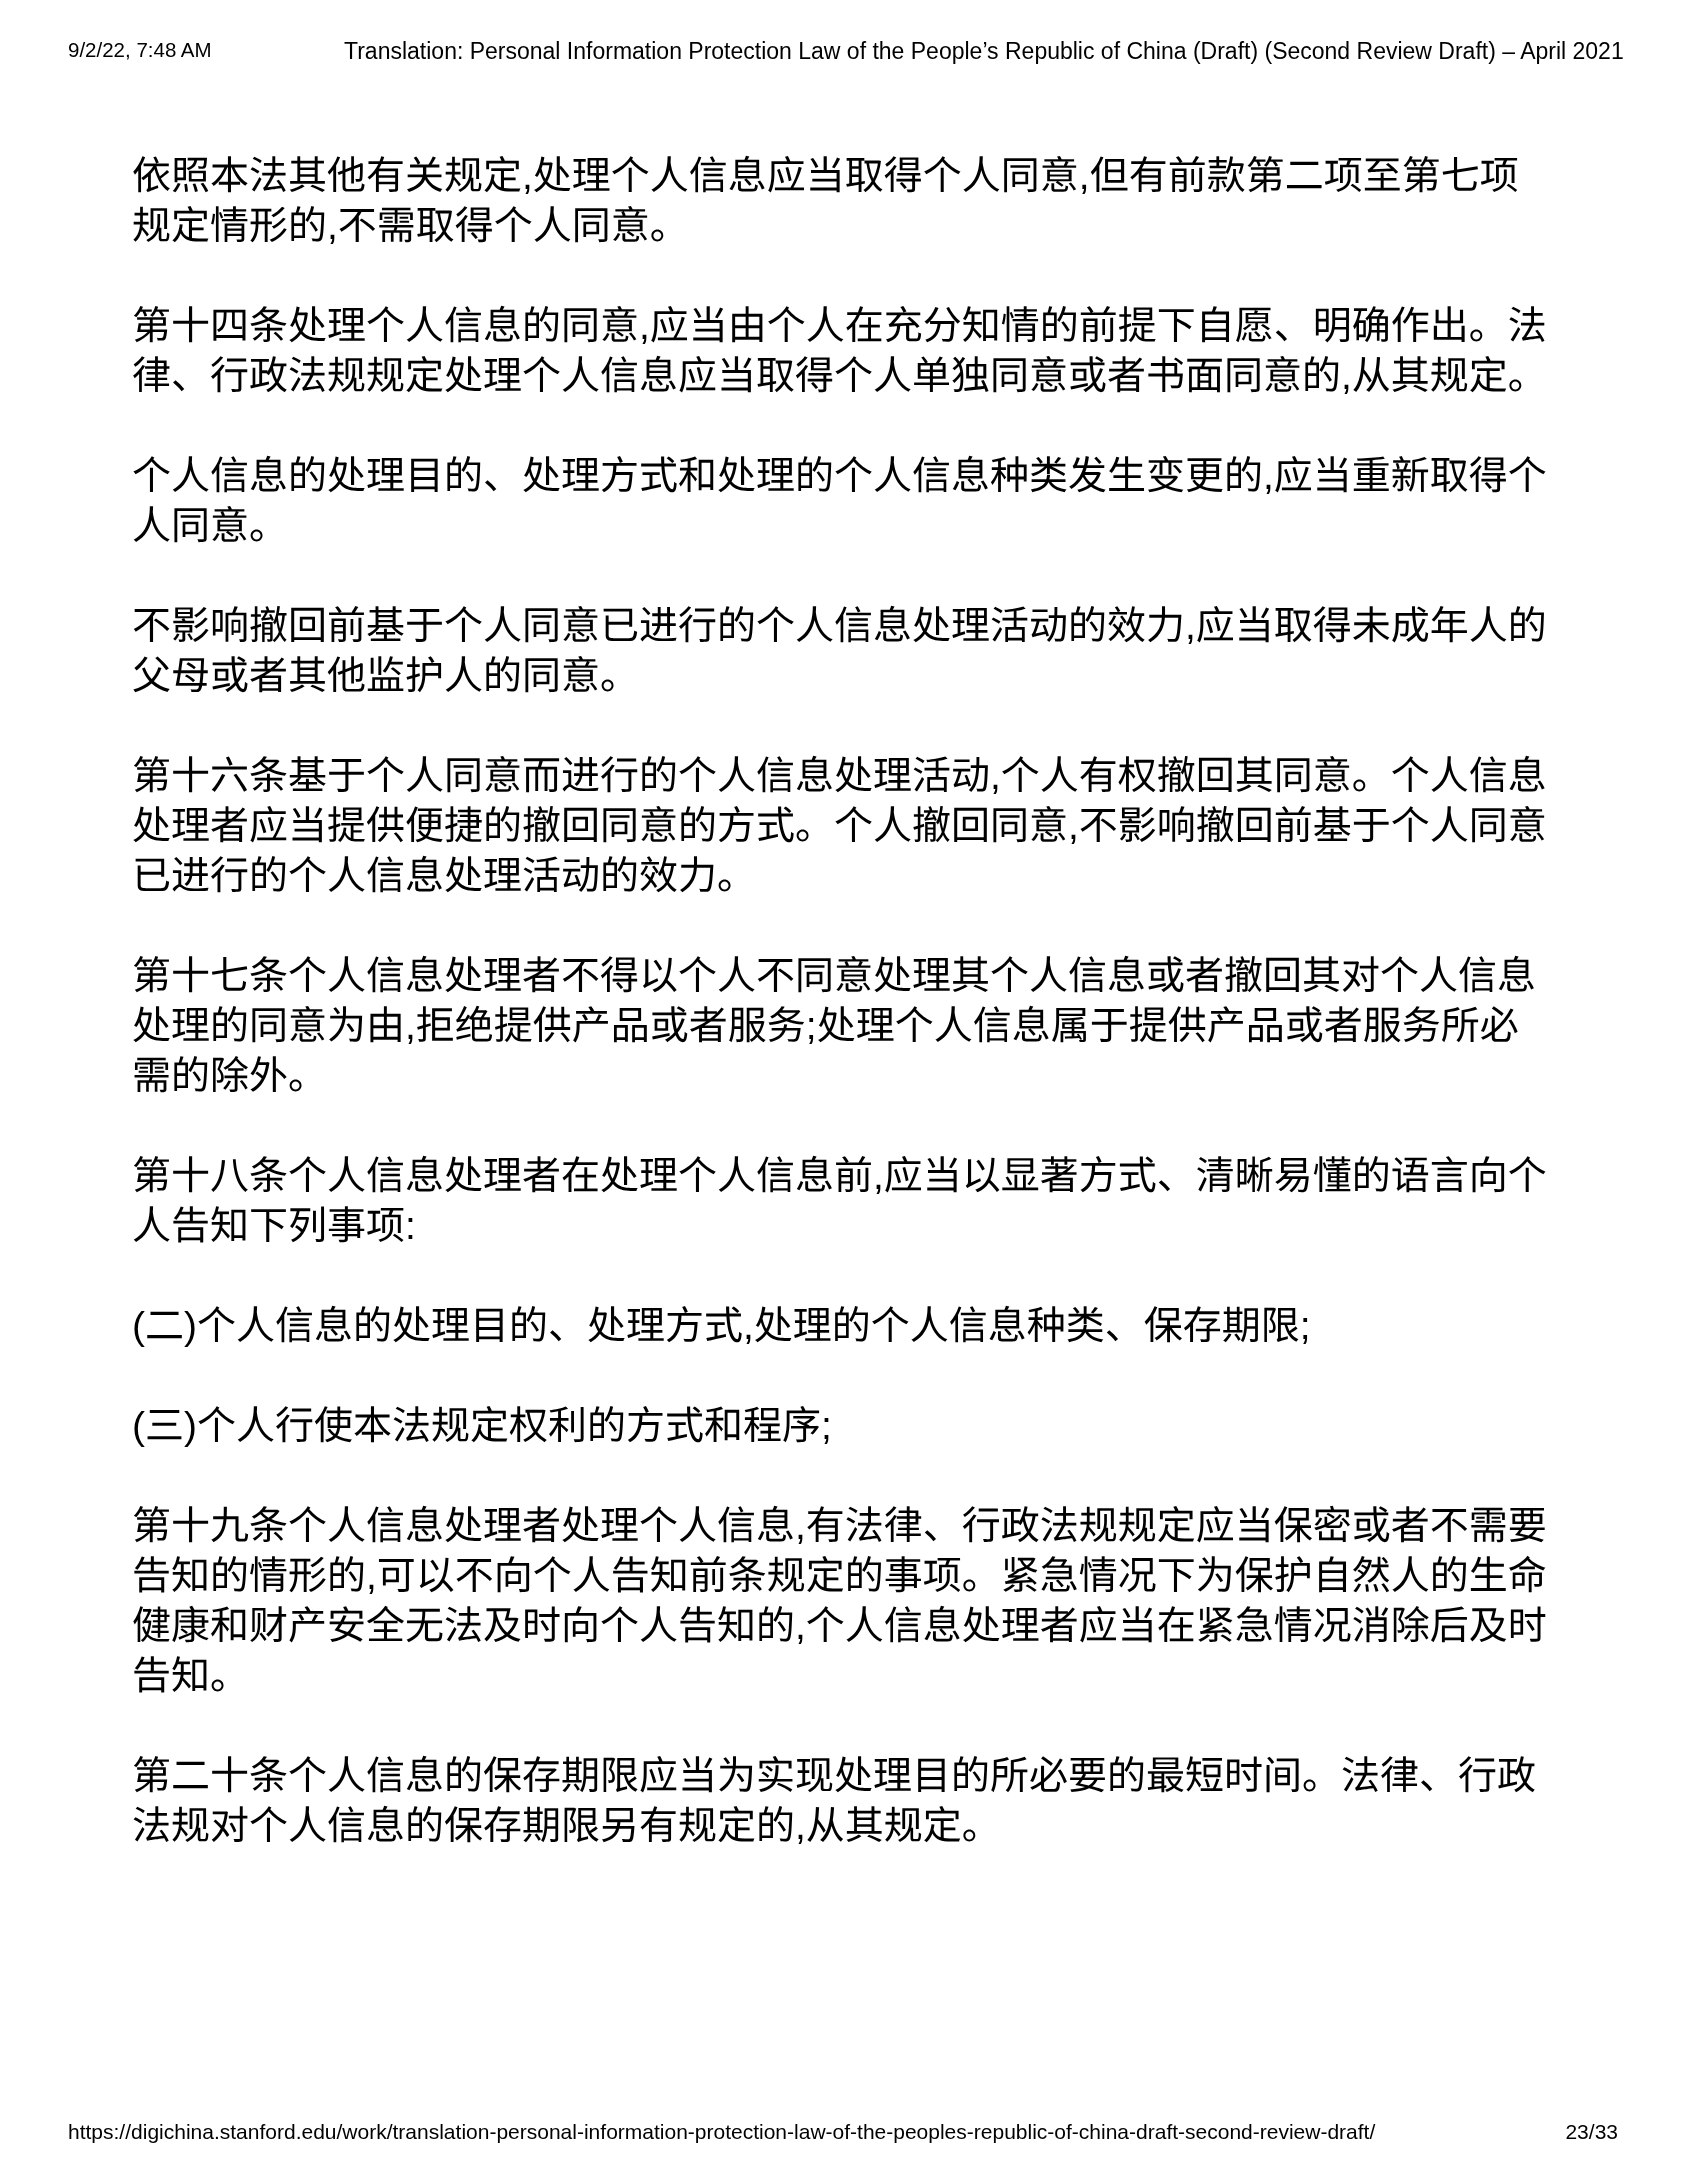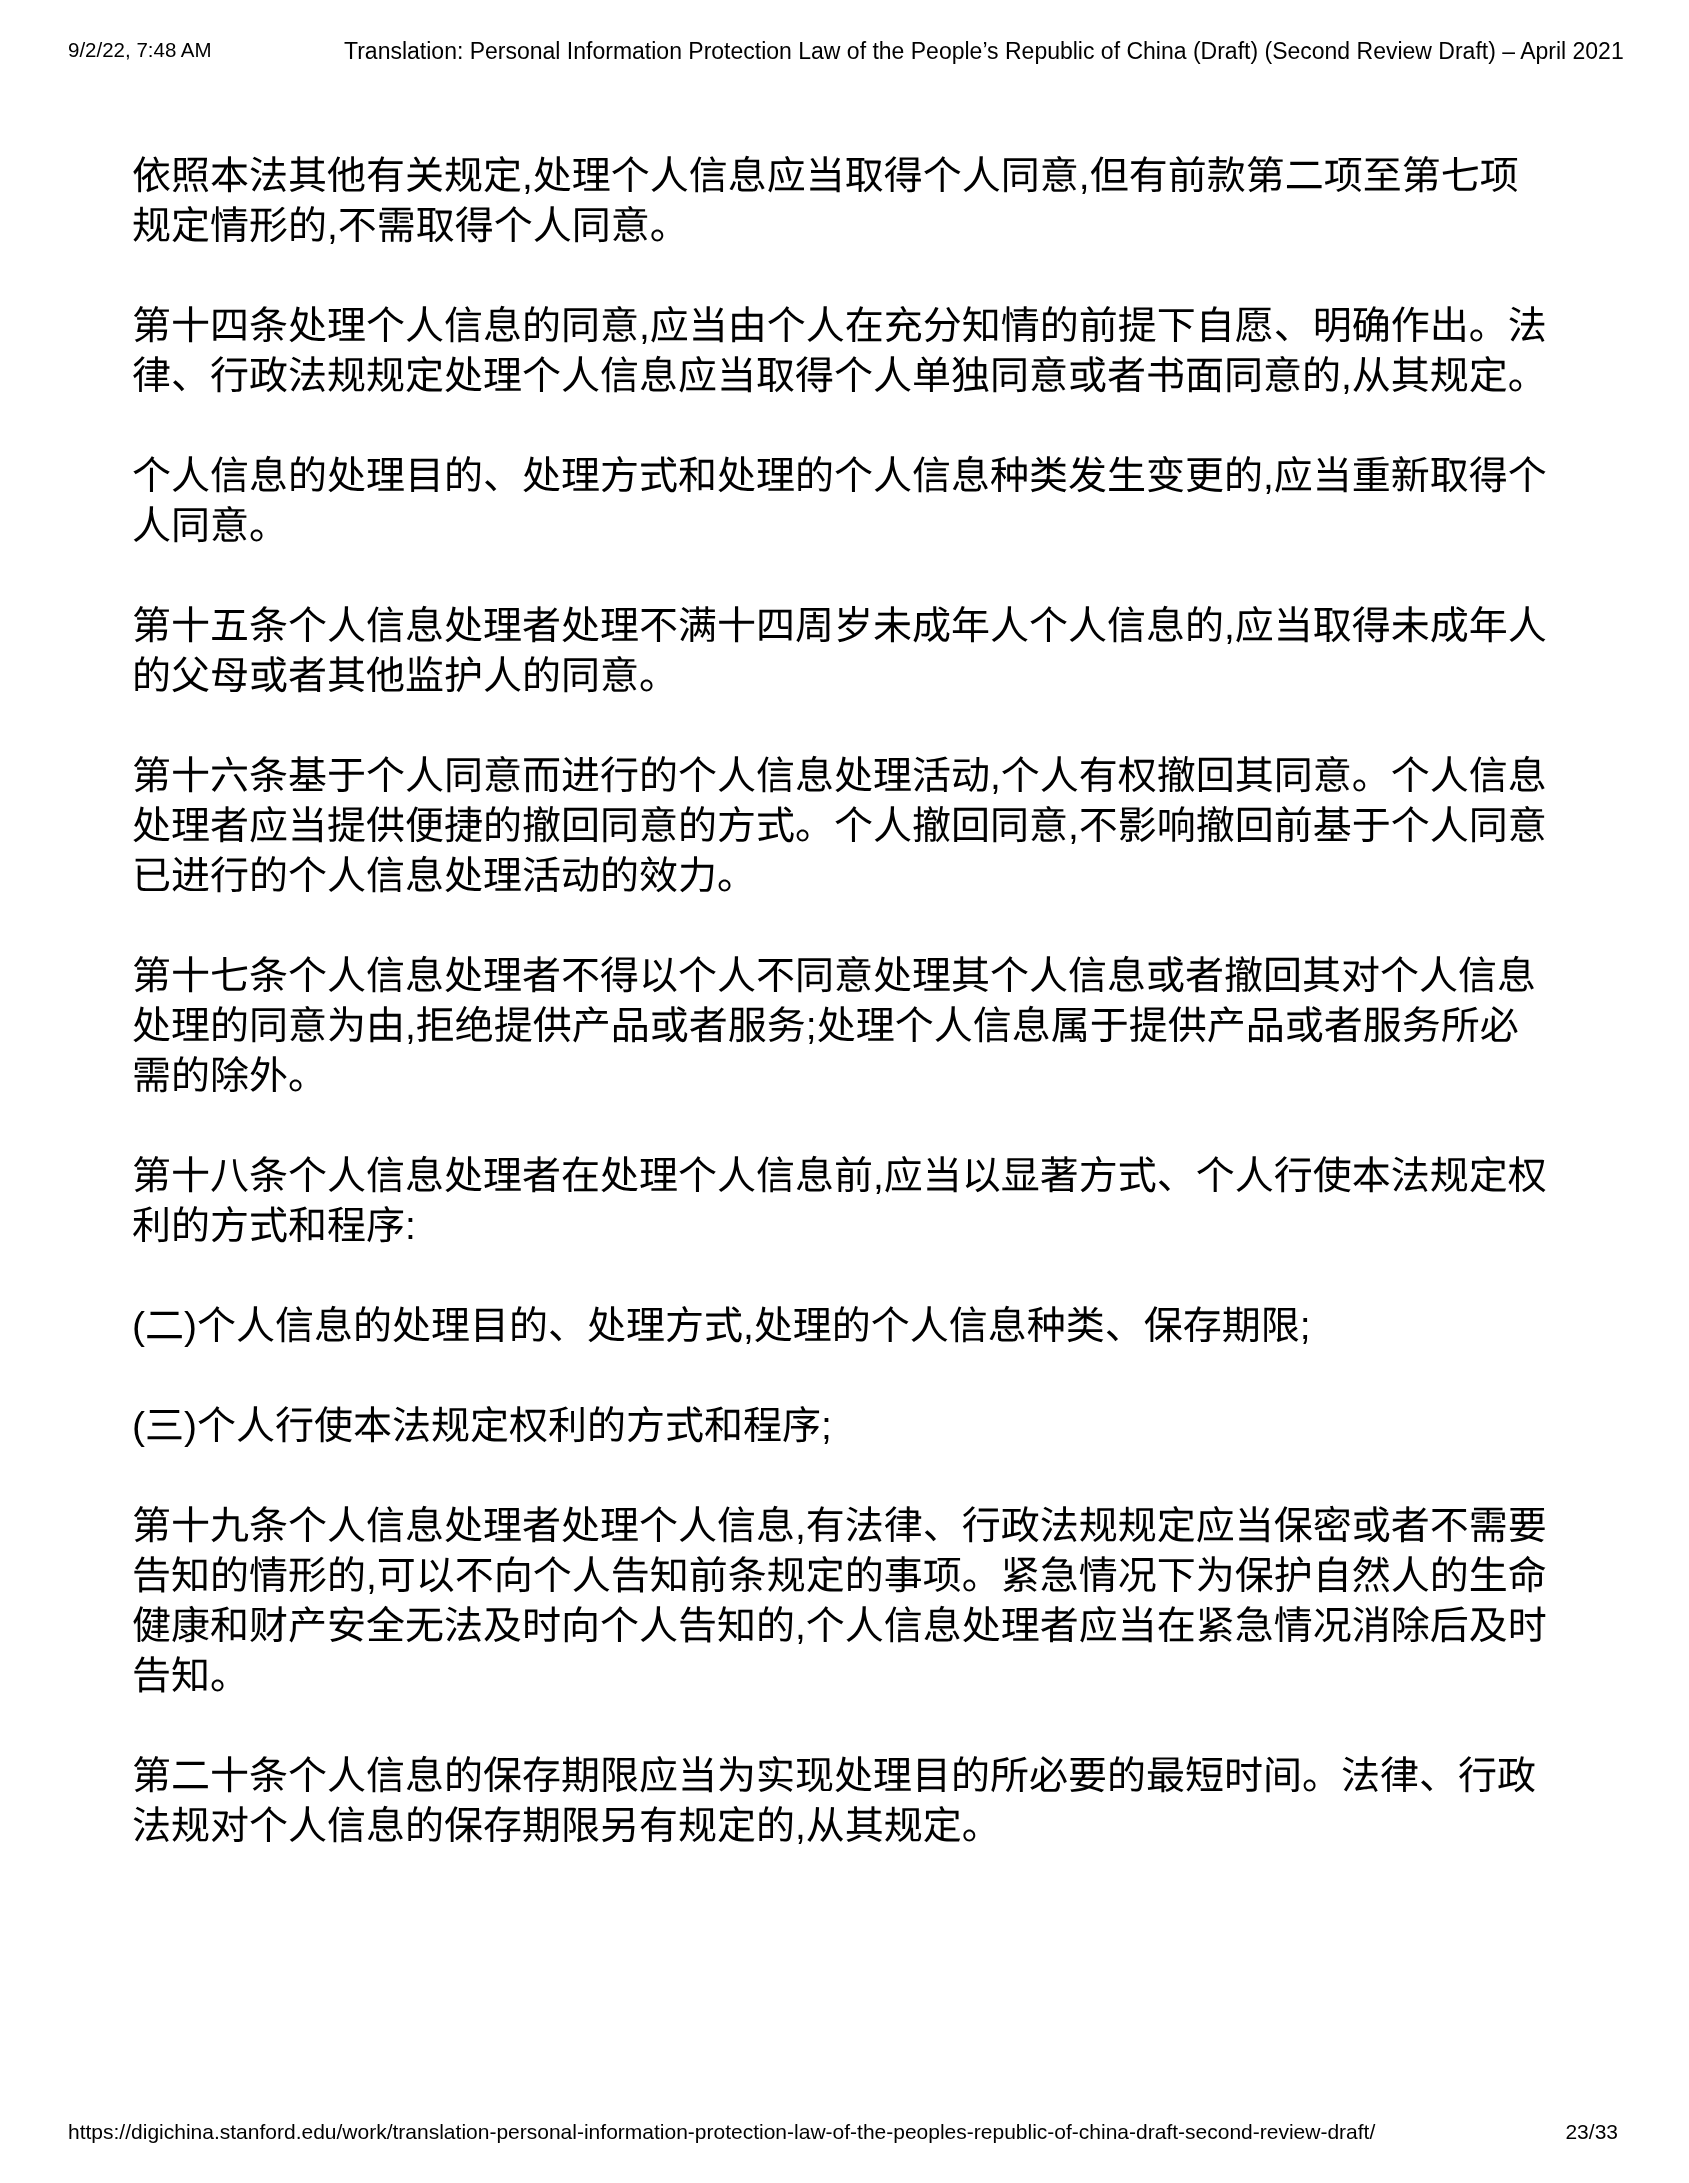--- a/index.html
+++ b/index.html
@@ -64,24 +64,24 @@
 <div class="page">
 
   <div class="header-datetime">9/2/22, 7:48 AM</div>
 
   <div class="header-title">Translation: Personal Information Protection Law of the People’s Republic of China (Draft) (Second Review Draft) – April 2021</div>
 
   <div class="content">
     <p>依照本法其他有关规定,处理个人信息应当取得个人同意,但有前款第二项至第七项规定情形的,不需取得个人同意。</p>
     <p>第十四条处理个人信息的同意,应当由个人在充分知情的前提下自愿、明确作出。法律、行政法规规定处理个人信息应当取得个人单独同意或者书面同意的,从其规定。</p>
     <p>个人信息的处理目的、处理方式和处理的个人信息种类发生变更的,应当重新取得个人同意。</p>
-    <p>第十五条个人信息处理者处理不满十四周岁未成年人个人信息的,应当取得未成年人的父母或者其他监护人的同意。</p>
+    <p>不影响撤回前基于个人同意已进行的个人信息处理活动的效力,应当取得未成年人的父母或者其他监护人的同意。</p>
     <p>第十六条基于个人同意而进行的个人信息处理活动,个人有权撤回其同意。个人信息处理者应当提供便捷的撤回同意的方式。个人撤回同意,不影响撤回前基于个人同意已进行的个人信息处理活动的效力。</p>
     <p>第十七条个人信息处理者不得以个人不同意处理其个人信息或者撤回其对个人信息处理的同意为由,拒绝提供产品或者服务;处理个人信息属于提供产品或者服务所必需的除外。</p>
-    <p>第十八条个人信息处理者在处理个人信息前,应当以显著方式、个人行使本法规定权利的方式和程序:</p>
+    <p>第十八条个人信息处理者在处理个人信息前,应当以显著方式、清晰易懂的语言向个人告知下列事项:</p>
     <p>(二)个人信息的处理目的、处理方式,处理的个人信息种类、保存期限;</p>
     <p>(三)个人行使本法规定权利的方式和程序;</p>
     <p>第十九条个人信息处理者处理个人信息,有法律、行政法规规定应当保密或者不需要告知的情形的,可以不向个人告知前条规定的事项。紧急情况下为保护自然人的生命健康和财产安全无法及时向个人告知的,个人信息处理者应当在紧急情况消除后及时告知。</p>
     <p>第二十条个人信息的保存期限应当为实现处理目的所必要的最短时间。法律、行政法规对个人信息的保存期限另有规定的,从其规定。</p>
   </div>
 
   <div class="footer">
     <span class="footer-url">https://digichina.stanford.edu/work/translation-personal-information-protection-law-of-the-peoples-republic-of-china-draft-second-review-draft/</span>
     <span class="footer-page">23/33</span>
   </div>

